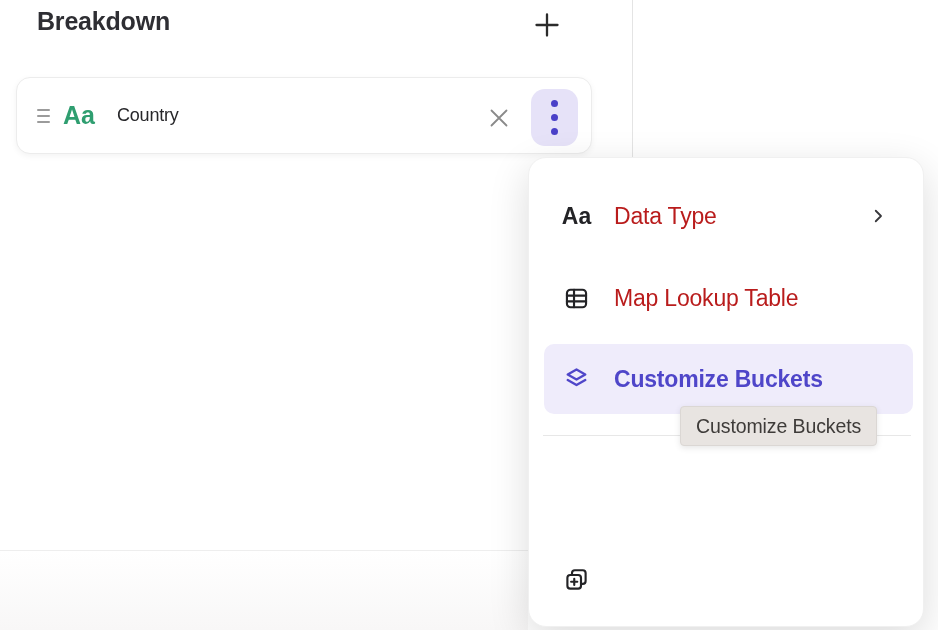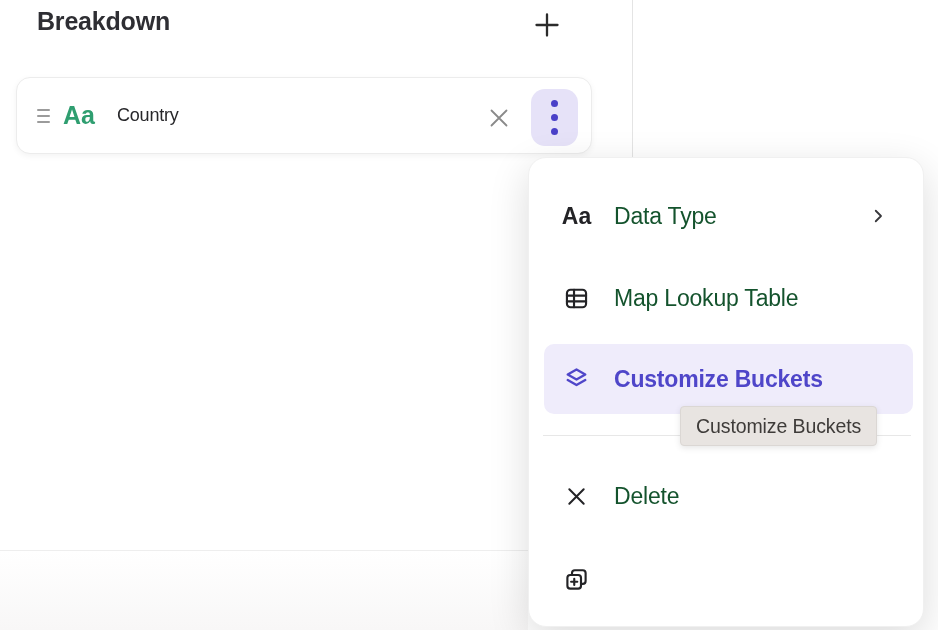--- a/index.html
+++ b/index.html
@@ -77,21 +77,21 @@
   }
   .menu-item {
     position: absolute; left: 0; width: 100%; height: 56px;
     display: flex; align-items: center; padding-left: 34px; cursor: pointer;
   }
   .menu-item .mi-icon {
     width: 27px; display: flex; align-items: center; justify-content: center;
     flex: none;
   }
   .menu-item .mi-label {
-    margin-left: 24px; font-size: 23px; font-weight: 500; color: #14532d; letter-spacing: -0.2px;
+    margin-left: 24px; font-size: 23px; font-weight: 500; color: #b91c1c; letter-spacing: -0.2px;
   }
   .mi-aa { font-size: 23px; font-weight: 700; color: #232326; }
   .menu-item.highlight {
     left: 15px; width: 369px; height: 70px; border-radius: 10px;
     background: #efecfb; padding-left: 19px;
   }
   .menu-item.highlight .mi-label { color: #4f46c9; font-weight: 600; }
   .submenu-chevron { position: absolute; right: 36px; top: 50%; transform: translateY(-50%); }
   .menu-divider {
     position: absolute; left: 14px; top: 277px; width: 368px; height: 1px; background: #e7e7e7;
@@ -180,28 +180,20 @@
       <svg width="28" height="28" viewBox="0 0 24 24" fill="none" stroke="#4f46c9" stroke-width="2.1" stroke-linecap="round" stroke-linejoin="round">
         <path d="M12 3.6l7.8 4.4L12 12.4 4.2 8z"></path>
         <path d="M4.2 12.9l7.8 4.4 7.8-4.4"></path>
       </svg>
     </span>
     <span class="mi-label">Customize Buckets</span>
   </div>
 
   <div class="menu-divider"></div>
 
-  <div class="menu-item" style="top:310px">
-    <span class="mi-icon">
-      <svg width="23" height="23" viewBox="0 0 24 24" fill="none" stroke="#232326" stroke-width="2.1" stroke-linecap="round">
-        <path d="M4.5 4.5l15 15M19.5 4.5l-15 15"></path>
-      </svg>
-    </span>
-    <span class="mi-label">Delete</span>
-  </div>
 
   <div class="menu-item" style="top:393px">
     <span class="mi-icon">
       <svg width="27" height="27" viewBox="0 0 24 24" fill="none" stroke="#232326" stroke-width="1.9" stroke-linecap="round" stroke-linejoin="round">
         <path d="M16.4 15.9h1.2a2.5 2.5 0 0 0 2.5-2.5V6.3a2.5 2.5 0 0 0-2.5-2.5h-7.1A2.5 2.5 0 0 0 8 6.3v1.2"></path>
         <rect x="3.9" y="8" width="12.1" height="12.1" rx="2.5"></rect>
         <path d="M10 11.3v5.5M7.2 14h5.5"></path>
       </svg>
     </span>
   </div>

